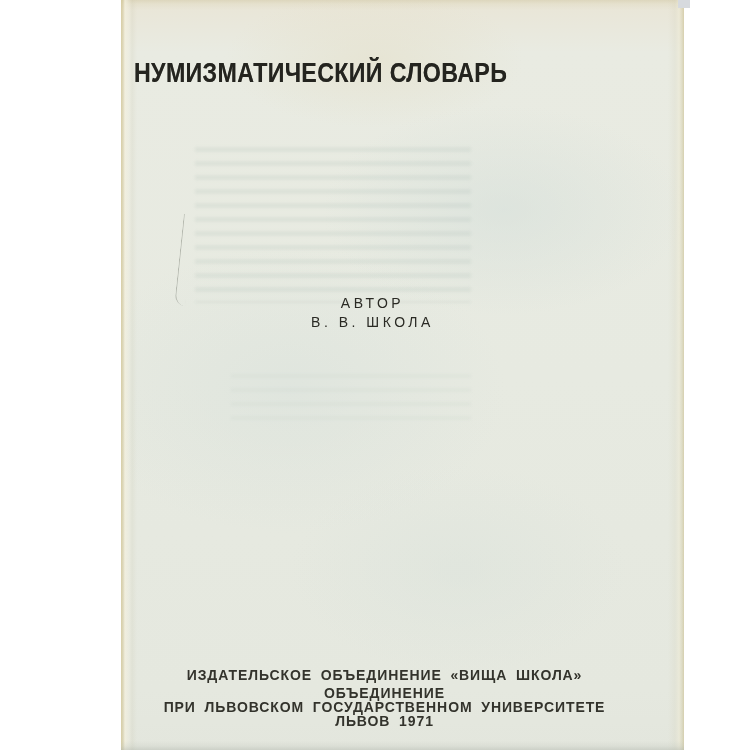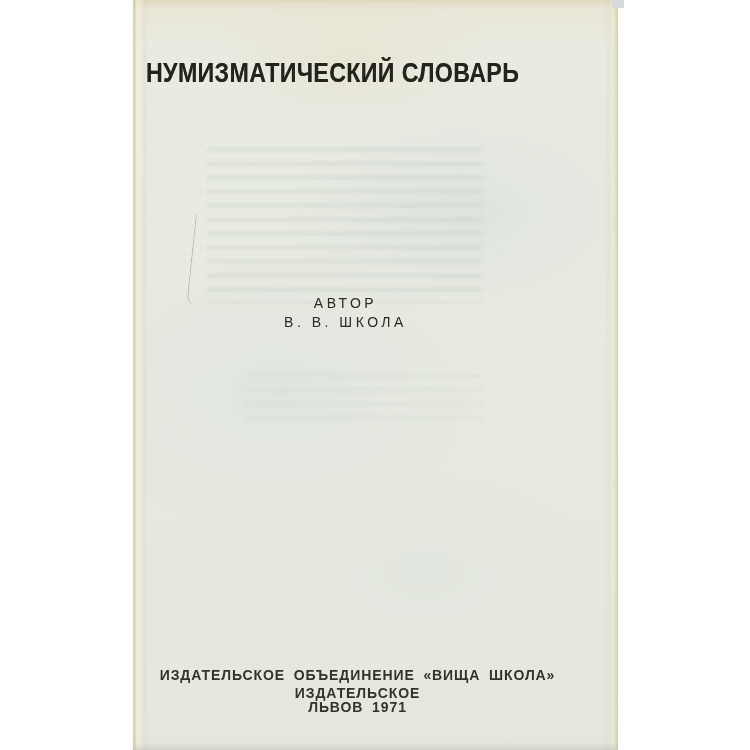--- a/index.html
+++ b/index.html
@@ -11,23 +11,23 @@
   .photo {
     position: relative;
     width: 750px;
     height: 750px;
     background: #ffffff;
     overflow: hidden;
   }
   
   .page {
     position: absolute;
-    left: 133px;
+    left: 121px;
     top: 0;
-    width: 485px;
+    width: 563px;
     height: 750px;
     background:
       radial-gradient(260px 150px at 68% 28%, rgba(208,220,216,0.45), transparent 70%),
       radial-gradient(300px 200px at 30% 52%, rgba(212,222,217,0.40), transparent 72%),
       radial-gradient(240px 150px at 60% 76%, rgba(218,226,219,0.45), transparent 70%),
       radial-gradient(200px 90px at 45% 8%, rgba(228,222,198,0.50), transparent 75%),
       linear-gradient(180deg, #e9e5d6 0%, #e9ebe2 7%, #e7eae1 50%, #e5e8df 92%, #e3e6dd 100%);
   }
   
   .edge-left {
@@ -142,18 +142,19 @@
 
     <h1 class="book-title">НУМИЗМАТИЧЕСКИЙ СЛОВАРЬ</h1>
 
     <div class="author-block">
       <div class="line">АВТОР</div>
       <div class="line">В. В. ШКОЛА</div>
     </div>
 
     <div class="imprint">
       <div class="line line-1">ИЗДАТЕЛЬСКОЕ ОБЪЕДИНЕНИЕ «ВИЩА ШКОЛА»</div>
-      <div class="line">ИЗДАТЕЛЬСКОЕ</div>
+      <div class="line">ОБЪЕДИНЕНИЕ</div>
+      <div class="line">ПРИ ЛЬВОВСКОМ ГОСУДАРСТВЕННОМ УНИВЕРСИТЕТЕ</div>
       <div class="line">ЛЬВОВ 1971</div>
     </div>
 
   </div>
 </div>
 
 </body></html>

